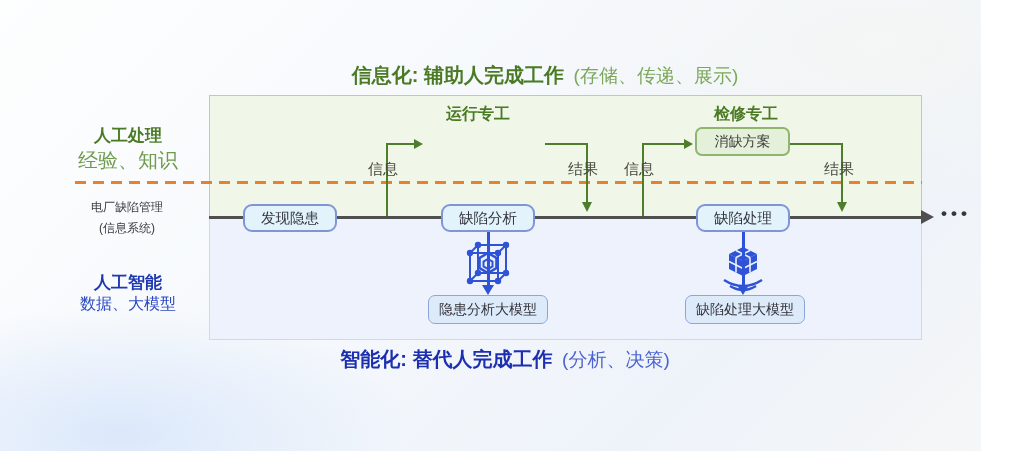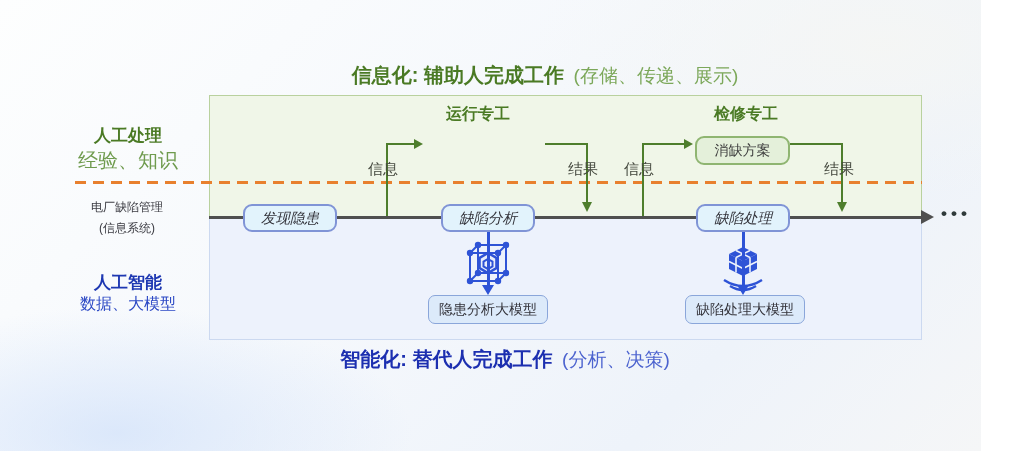--- a/index.html
+++ b/index.html
@@ -46,21 +46,21 @@
   .role{color:#4a7a24;font-weight:bold;font-size:16px;}
   .task-box{background:#e4f0da;border:2px solid #8fb571;border-radius:9px;box-sizing:border-box;
     color:#3c3c3c;font-size:14px;display:flex;align-items:center;justify-content:center;}
   .io-label{color:#44483e;font-size:15px;text-align:center;width:34px;}
   .gl{background:#4e7e2c;}
   .arr-r{width:0;height:0;border-left:9px solid #4e7e2c;border-top:5px solid transparent;border-bottom:5px solid transparent;}
   .arr-d-g{width:0;height:0;border-top:10px solid #4e7e2c;border-left:5px solid transparent;border-right:5px solid transparent;}
 
   
   .step-box{background:#e2f3fc;border:2px solid #8094d6;border-radius:9px;box-sizing:border-box;
-    color:#33333a;font-size:14.5px;display:flex;align-items:center;justify-content:center;z-index:4;font-style:italic;}
+    color:#33333a;font-size:14.5px;display:flex;align-items:center;justify-content:center;z-index:4;}
 
   
   .bl{background:#2e53d6;z-index:5;}
   .arr-d-b{width:0;height:0;border-top:10px solid #2e53d6;border-left:6px solid transparent;border-right:6px solid transparent;z-index:5;}
   .model-box{background:#dceafa;border:1.5px solid #8aa6da;border-radius:7px;box-sizing:border-box;
     color:#33333a;font-size:14px;display:flex;align-items:center;justify-content:center;}
   .icon-wrap{z-index:4;}
 </style>
 </head>
 <body>
@@ -88,21 +88,21 @@
   <div class="abs gl" style="left:386px;top:143px;width:2px;height:73px;"></div>
   <div class="abs gl" style="left:386px;top:143px;width:30px;height:2px;"></div>
   <div class="abs arr-r" style="left:414px;top:139px;"></div>
   <div class="abs io-label" style="left:366px;top:160px;">信息</div>
   <div class="abs gl" style="left:545px;top:143px;width:43px;height:2px;"></div>
   <div class="abs gl" style="left:586px;top:143px;width:2px;height:60px;"></div>
   <div class="abs arr-d-g" style="left:582px;top:202px;"></div>
   <div class="abs io-label" style="left:566px;top:160px;">结果</div>
 
   <div class="abs ctr role" style="left:746px;top:104px;">检修专工</div>
-  <div class="abs task-box" style="left:695px;top:136px;width:95px;height:29px;">
+  <div class="abs task-box" style="left:695px;top:127px;width:95px;height:29px;border-radius:7px;">
     <span>消缺方案</span>
   </div>
   <div class="abs gl" style="left:642px;top:143px;width:2px;height:73px;"></div>
   <div class="abs gl" style="left:642px;top:143px;width:44px;height:2px;"></div>
   <div class="abs arr-r" style="left:684px;top:139px;"></div>
   <div class="abs io-label" style="left:622px;top:160px;">信息</div>
   <div class="abs gl" style="left:790px;top:143px;width:53px;height:2px;"></div>
   <div class="abs gl" style="left:841px;top:143px;width:2px;height:60px;"></div>
   <div class="abs arr-d-g" style="left:837px;top:202px;"></div>
   <div class="abs io-label" style="left:822px;top:160px;">结果</div>

